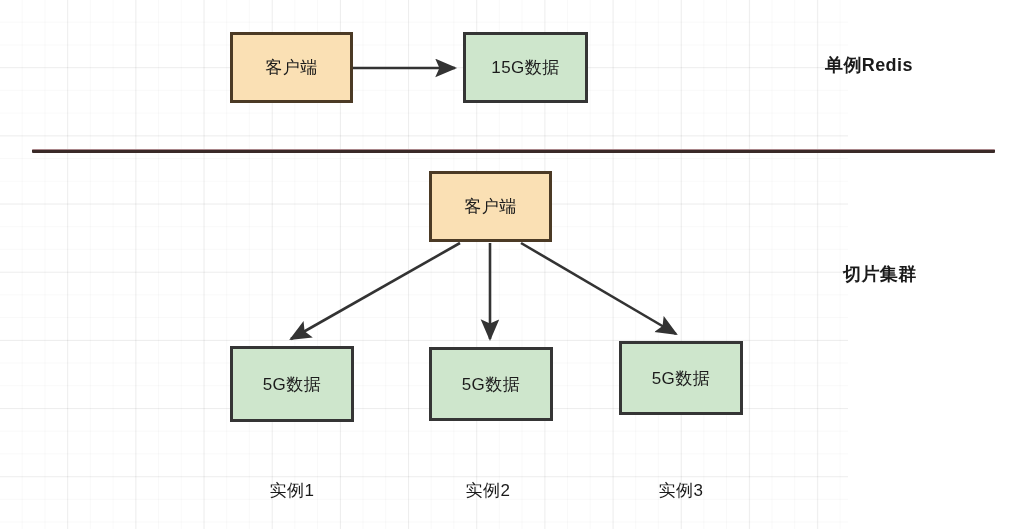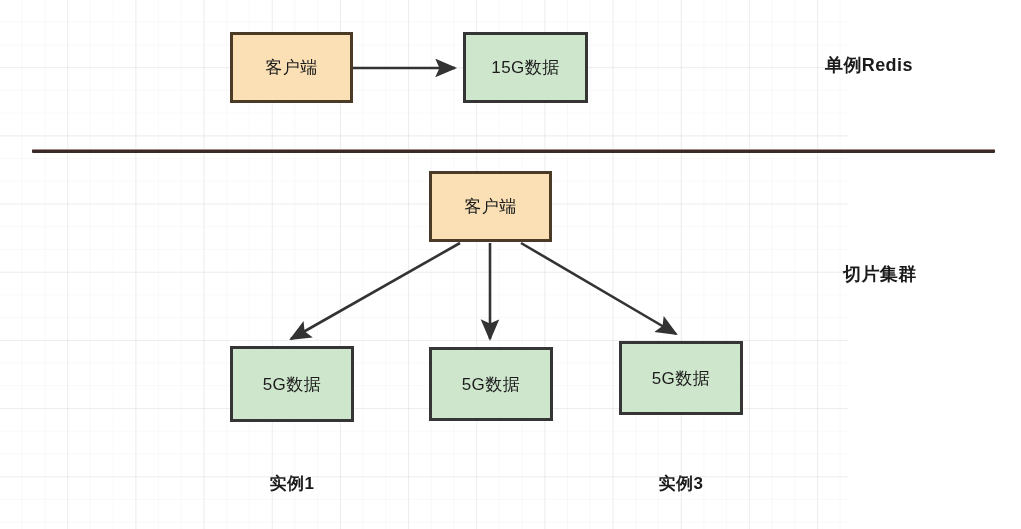--- a/index.html
+++ b/index.html
@@ -45,25 +45,26 @@
     position:absolute;
     font-size:18px;
     font-weight:bold;
     color:#1a1a1a;
     white-space:nowrap;
     letter-spacing:.4px;
   }
   .inst-label{
     position:absolute;
     font-size:17px;
-    font-weight:bold;
+    font-weight:normal;
     color:#1a1a1a;
     white-space:nowrap;
     text-align:center;
     letter-spacing:.5px;
+    margin-top:7px;
   }
   svg.edges{position:absolute;left:0;top:0;width:1021px;height:529px;overflow:visible;}
 </style>
 </head>
 <body>
 
 <div id="canvas">
 
   <svg class="edges" viewBox="0 0 1021 529">
     <defs>
@@ -106,16 +107,17 @@
   <div class="node store" style="left:429px;top:347px;width:124px;height:74px;">
     <span>5G数据</span>
   </div>
 
   <div class="node store" style="left:619px;top:341px;width:124px;height:74px;">
     <span>5G数据</span>
   </div>
 
   <div class="inst-label" style="left:230px;top:472px;width:124px;">实例1</div>
 
+  <div class="inst-label" style="left:426px;top:472px;width:124px;">实例2</div>
 
   <div class="inst-label" style="left:619px;top:472px;width:124px;text-align:center;">实例3</div>
 
 </div>
 
 </body></html>

